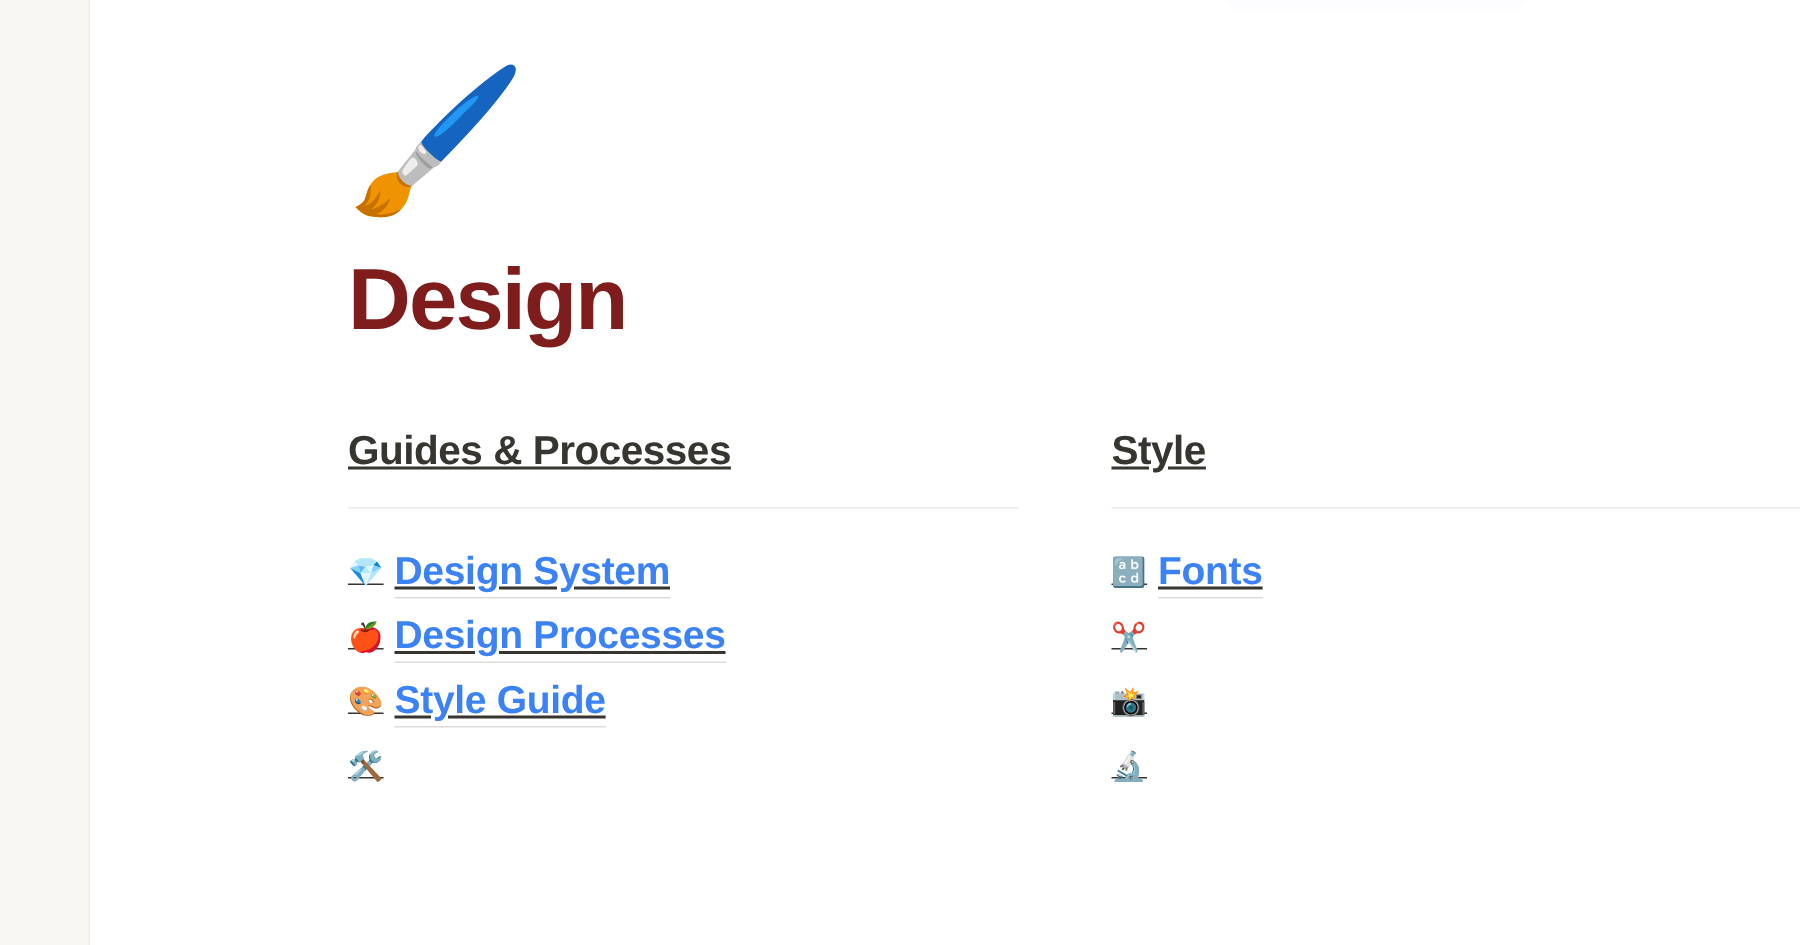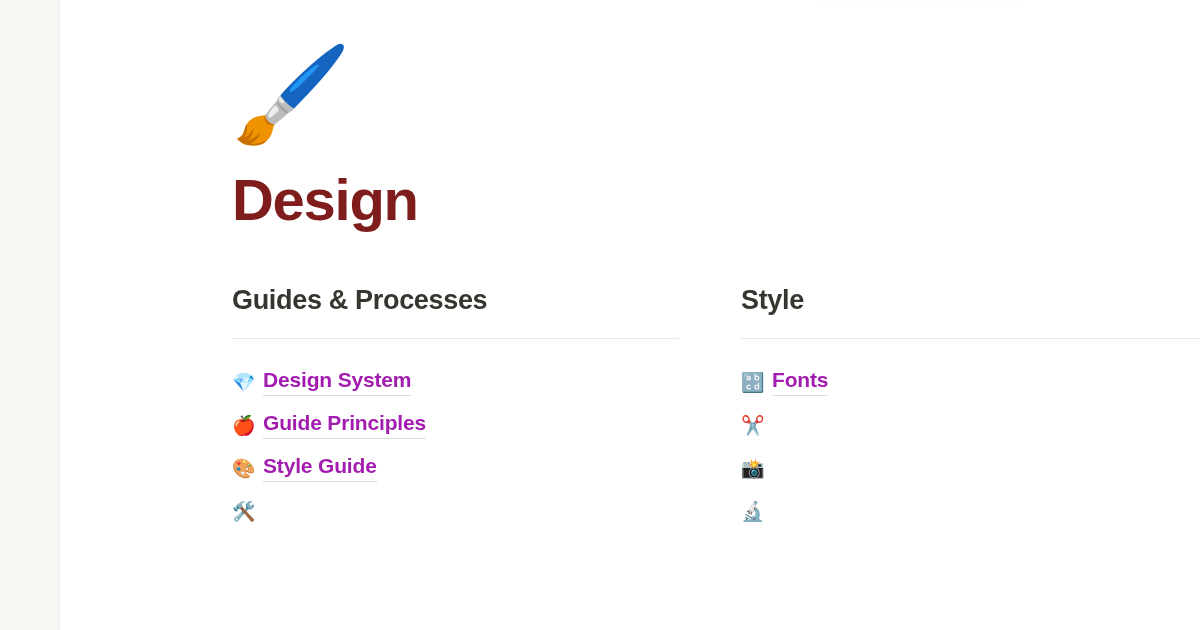--- a/index.html
+++ b/index.html
@@ -94,20 +94,21 @@
 
   
   .columns {
     margin-top: 52px;
     display: flex;
     width: 968px;
   }
 
   .column {
     flex: 0 0 auto;
+    text-decoration: underline;
   }
   .column.left  { width: 509px; }
   .column.right { width: 459px; }
 
   .col-inner-left  { width: 447px; }
   .col-inner-right { width: 459px; }
 
   .section-title {
     font-size: 27px;
     font-weight: 700;
@@ -138,24 +139,24 @@
   .link-emoji {
     flex: 0 0 auto;
     width: 31px;
     font-size: 19px;
     line-height: 1;
     user-select: none;
     display: inline-block;
   }
 
   .link-text {
-    font-size: 21px;
+    font-size: 26px;
     font-weight: 700;
     letter-spacing: -0.008em;
-    color: #a21caf;
+    color: #3b82f6;
     text-decoration: none;
     border-bottom: 1.6px solid #dedcd7;
     padding-bottom: 2px;
     line-height: 1.16;
     cursor: pointer;
     display: inline-block;
   }
 </style>
 </head>
 <body>
@@ -181,21 +182,21 @@
             <h2 class="section-title">Guides &amp; Processes</h2>
             <div class="divider"></div>
 
             <ul class="link-list">
               <li class="link-item">
                 <span class="link-emoji">💎</span>
                 <a class="link-text">Design System</a>
               </li>
               <li class="link-item">
                 <span class="link-emoji">🍎</span>
-                <a class="link-text">Guide Principles</a>
+                <a class="link-text">Design Processes</a>
               </li>
               <li class="link-item">
                 <span class="link-emoji">🎨</span>
                 <a class="link-text">Style Guide</a>
               </li>
               <li class="link-item">
                 <span class="link-emoji">🛠️</span>
               </li>
             </ul>
           </div>

